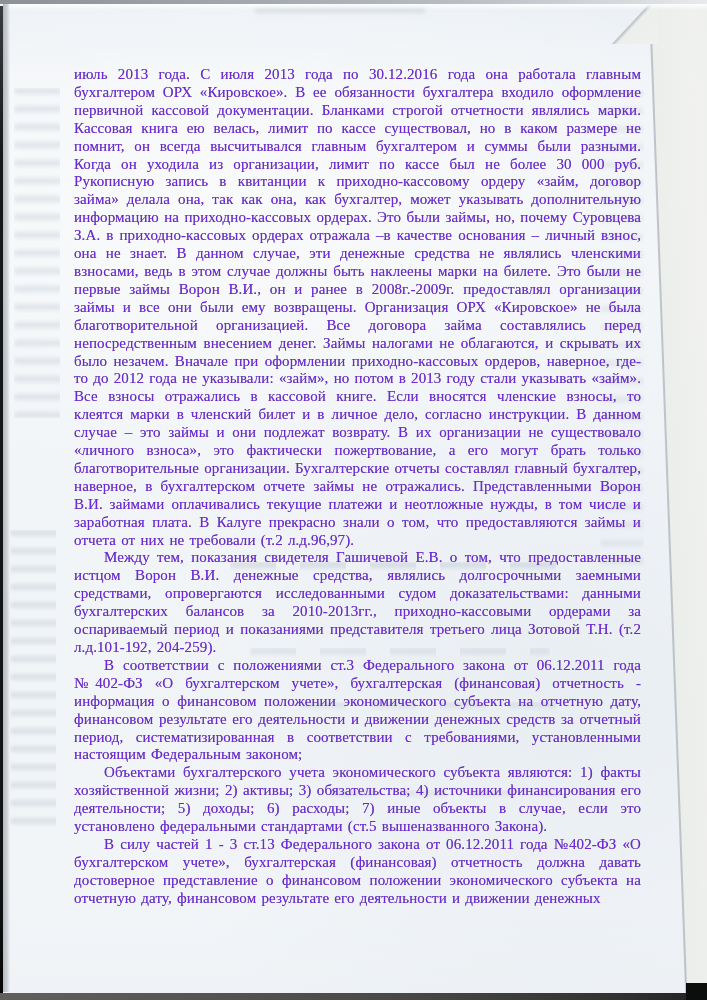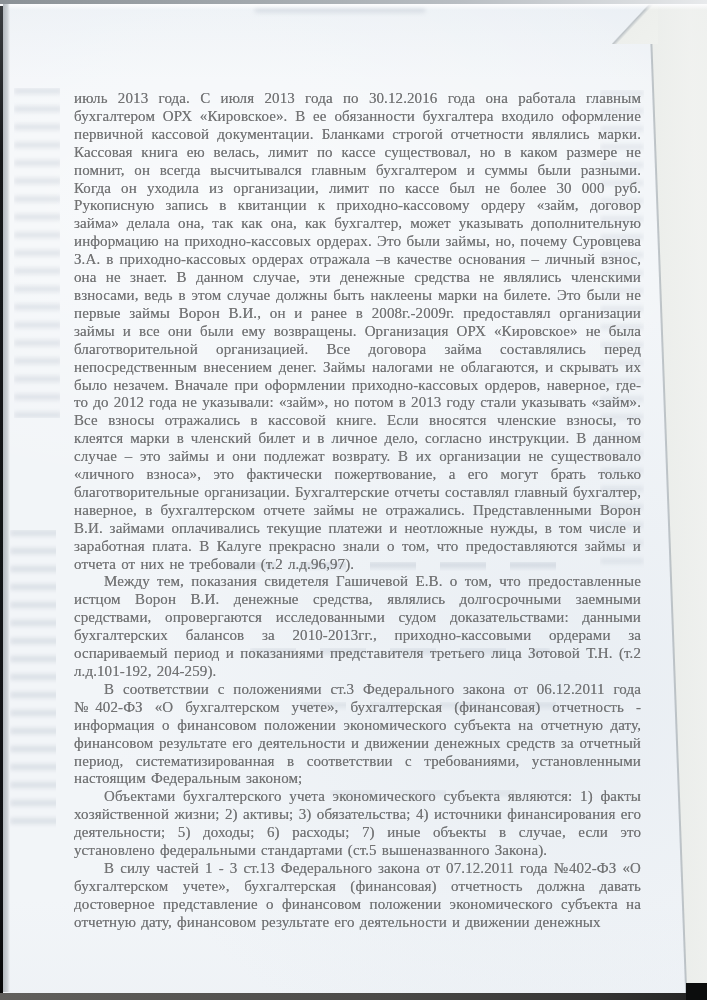--- a/index.html
+++ b/index.html
@@ -12,26 +12,25 @@
   .paper-texture{
     position:absolute;inset:0;pointer-events:none;
     background:
       radial-gradient(ellipse 900px 500px at 30% 20%, rgba(255,255,255,.5), rgba(255,255,255,0) 60%),
       radial-gradient(ellipse 700px 600px at 80% 70%, rgba(215,224,233,.35), rgba(215,224,233,0) 65%),
       linear-gradient(to bottom, rgba(226,233,240,.45), rgba(244,247,250,0) 8%, rgba(244,247,250,0) 90%, rgba(233,238,243,.4));
   }
   
   .body-text{
     position:absolute;left:74px;top:66px;width:567px;
-    color:#737373;
+    color:#6d28d9;
     font-size:15px;line-height:17.9px;
     text-align:justify;
     letter-spacing:.1px;word-spacing:1.3px;
     text-shadow:0 0 .5px rgba(57,64,75,.55);
-    margin-top:24px;
   }
   .body-text p{margin:0;}
   .body-text p.indent{text-indent:30px;}
 
   
   .edge-top{
     position:absolute;left:0;top:0;width:707px;height:4px;
     background:linear-gradient(to right,#8b9196,#a2a8ad 35%,#b9bec3 65%,#d9dcdf 90%,#e8eaec);
   }
   .edge-top-shine{
@@ -106,21 +105,21 @@
   <div class="bleed masked bleed-row-2"></div>
   <div class="bleed masked bleed-row-3"></div>
   <div class="bleed masked bleed-row-4"></div>
   <div class="bleed masked bleed-right-col"></div>
 
   <div class="body-text">
       <p class="para">июль 2013 года. С июля 2013 года по 30.12.2016 года она работала главным бухгалтером ОРХ «Кировское». В ее обязанности бухгалтера входило оформление первичной кассовой документации. Бланками строгой отчетности являлись марки. Кассовая книга ею велась, лимит по кассе существовал, но в каком размере не помнит, он всегда высчитывался главным бухгалтером и суммы были разными. Когда он уходила из организации, лимит по кассе был не более 30 000 руб. Рукописную запись в квитанции к приходно-кассовому ордеру «займ, договор займа» делала она, так как она, как бухгалтер, может указывать дополнительную информацию на приходно-кассовых ордерах. Это были займы, но, почему Суровцева З.А. в приходно-кассовых ордерах отражала –в качестве основания – личный взнос, она не знает. В данном случае, эти денежные средства не являлись членскими взносами, ведь в этом случае должны быть наклеены марки на билете. Это были не первые займы Ворон В.И., он и ранее в 2008г.-2009г. предоставлял организации займы и все они были ему возвращены. Организация ОРХ «Кировское» не была благотворительной организацией. Все договора займа составлялись перед непосредственным внесением денег. Займы налогами не облагаются, и скрывать их было незачем. Вначале при оформлении приходно-кассовых ордеров, наверное, где-то до 2012 года не указывали: «займ», но потом в 2013 году стали указывать «займ». Все взносы отражались в кассовой книге. Если вносятся членские взносы, то клеятся марки в членский билет и в личное дело, согласно инструкции. В данном случае – это займы и они подлежат возврату. В их организации не существовало «личного взноса», это фактически пожертвование, а его могут брать только благотворительные организации. Бухгалтерские отчеты составлял главный бухгалтер, наверное, в бухгалтерском отчете займы не отражались. Представленными Ворон В.И. займами оплачивались текущие платежи и неотложные нужды, в том числе и заработная плата. В Калуге прекрасно знали о том, что предоставляются займы и отчета от них не требовали (т.2 л.д.96,97).</p>
       <p class="para indent">Между тем, показания свидетеля Гашичевой Е.В. о том, что предоставленные истцом Ворон В.И. денежные средства, являлись долгосрочными заемными средствами, опровергаются исследованными судом доказательствами: данными бухгалтерских балансов за 2010-2013гг., приходно-кассовыми ордерами за оспариваемый период и показаниями представителя третьего лица Зотовой Т.Н. (т.2 л.д.101-192, 204-259).</p>
       <p class="para indent">В соответствии с положениями ст.3 Федерального закона от 06.12.2011 года №402-ФЗ «О бухгалтерском учете», бухгалтерская (финансовая) отчетность - информация о финансовом положении экономического субъекта на отчетную дату, финансовом результате его деятельности и движении денежных средств за отчетный период, систематизированная в соответствии с требованиями, установленными настоящим Федеральным законом;</p>
       <p class="para indent">Объектами бухгалтерского учета экономического субъекта являются: 1) факты хозяйственной жизни; 2) активы; 3) обязательства; 4) источники финансирования его деятельности; 5) доходы; 6) расходы; 7) иные объекты в случае, если это установлено федеральными стандартами (ст.5 вышеназванного Закона).</p>
-      <p class="para indent">В силу частей 1 - 3 ст.13 Федерального закона от 07.12.2011 года №402-ФЗ «О бухгалтерском учете», бухгалтерская (финансовая) отчетность должна давать достоверное представление о финансовом положении экономического субъекта на отчетную дату, финансовом результате его деятельности и движении денежных</p>
+      <p class="para indent">В силу частей 1 - 3 ст.13 Федерального закона от 06.12.2011 года №402-ФЗ «О бухгалтерском учете», бухгалтерская (финансовая) отчетность должна давать достоверное представление о финансовом положении экономического субъекта на отчетную дату, финансовом результате его деятельности и движении денежных</p>
     </div>
 
   <div class="outside-page-right"></div>
   <div class="page-edge-right"></div>
   <div class="corner-fold"></div>
   <div class="edge-top"></div>
   <div class="edge-top-shine"></div>
   <div class="edge-left-gray"></div>
   <div class="edge-left-black"></div>
   <div class="edge-bottom-bar"></div>

